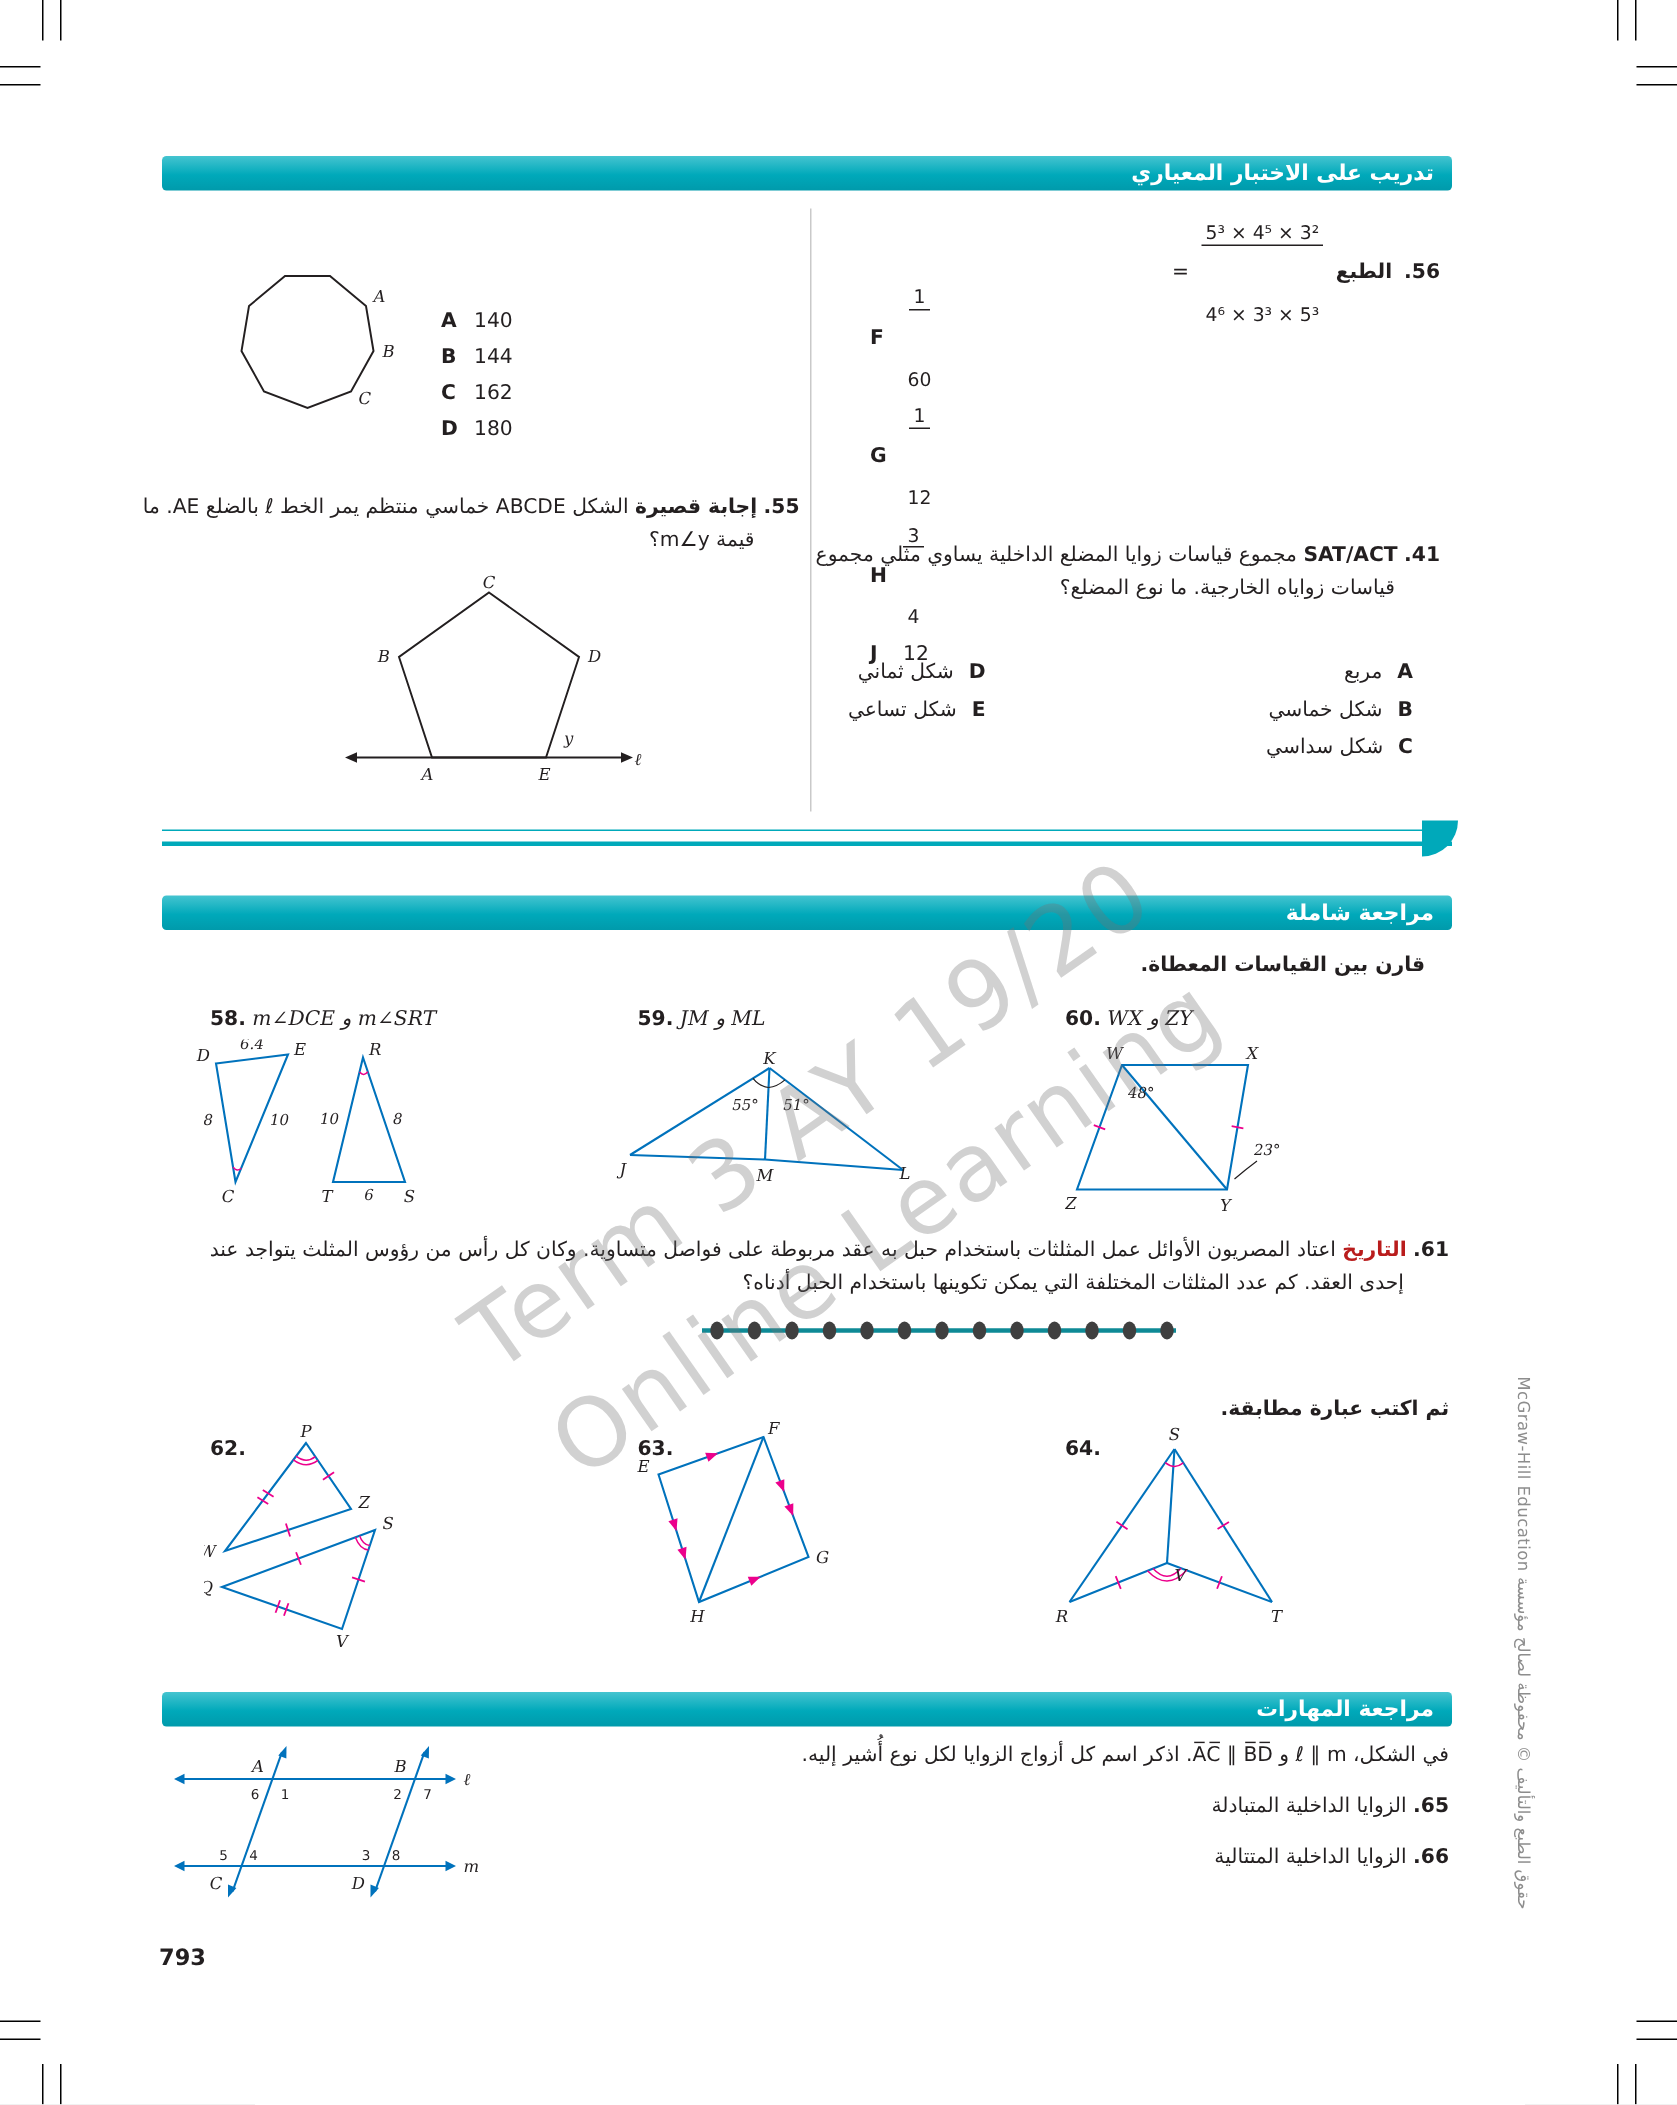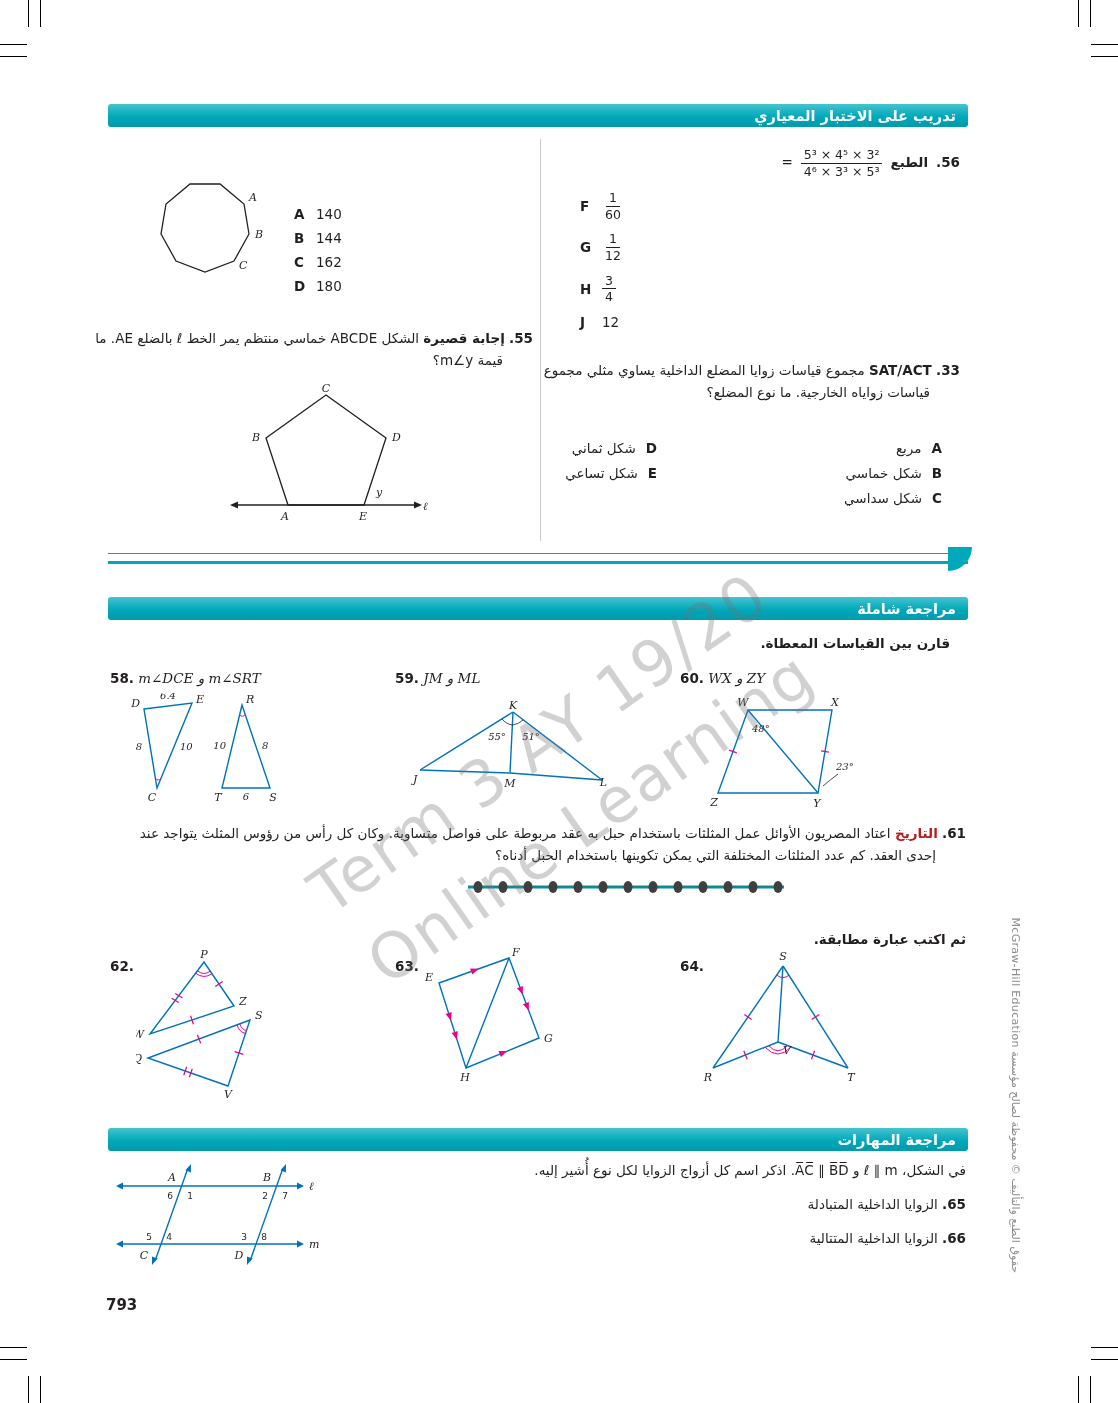--- a/index.html
+++ b/index.html
@@ -16,33 +16,33 @@
           color:#fff;font-weight:bold;font-size:14.5px;white-space:nowrap;}
   
   .tp-box{position:absolute;left:108px;top:127px;width:860px;height:438px;}
   .tp-divider{position:absolute;left:432px;top:12px;width:1px;height:402px;background:#c9c9c9;}
   .tp-bottom{position:absolute;left:0;top:426px;width:860px;height:7px;
              border-top:1.5px solid #00a9ba;border-bottom:3px solid #00a9ba;}
   .curl{position:absolute;right:-4px;top:420px;width:24px;height:24px;background:#00a9ba;
         border-radius:0 0 100% 0;}
   
   .rtl{direction:rtl;text-align:right;}
-  .ltr{direction:ltr;text-align:left;}
+  .ltr{direction:ltr;text-align:left;margin-left:30px;}
   .txt{font-size:13.5px;line-height:1.62;}
   .hang{padding-right:30px;text-indent:-30px;}
   .num{font-weight:bold;}
   .kw{font-weight:bold;}
   .kw-red{font-weight:bold;color:#b91c1c;}
   .bold{font-weight:bold;}
   .math{font-family:"DejaVu Serif",serif;font-style:italic;}
   
   .frac{display:inline-flex;flex-direction:column;align-items:center;vertical-align:middle;
         font-size:12.5px;line-height:1.25;}
   .frac .fn{border-bottom:1.3px solid #231f20;padding:0 3px;}
-  .frac .fd{padding:0 3px;}
+  .frac .fd{padding:0 3px;margin-top:38px;}
   
   .optcol{display:flex;flex-direction:column;}
   .optrow{display:flex;align-items:center;direction:ltr;font-size:13.5px;}
   .optrow b{width:22px;font-weight:bold;}
   .opt-grid{display:grid;direction:rtl;grid-template-columns:285px 215px;row-gap:9px;font-size:13.5px;}
   .opt-cell{display:flex;direction:rtl;align-items:center;gap:10px;}
   .opt-cell b{font-weight:bold;}
   
   svg text{font-family:"DejaVu Serif",serif;font-style:italic;font-size:11px;fill:#231f20;}
   svg text.ms{font-size:10px;}
@@ -111,21 +111,21 @@
             <span class="fd">4</span>
           </span>
       </div>
       <div class="optrow">
         <b>J</b>
         <span>12</span>
       </div>
     </div>
 
     <div class="abs rtl txt hang" style="right:8px;top:233px;width:400px;">
-      <span class="num">33.</span>
+      <span class="num">41.</span>
       <span class="kw">SAT/ACT</span>
       <span>مجموع قياسات زوايا المضلع الداخلية يساوي مثلي مجموع قياسات زواياه الخارجية. ما نوع المضلع؟</span>
     </div>
 
     <div class="abs opt-grid" style="right:26px;top:313px;">
       <div class="opt-cell">
           <b>A</b>
           <span>مربع</span>
         </div>
       <div class="opt-cell">

